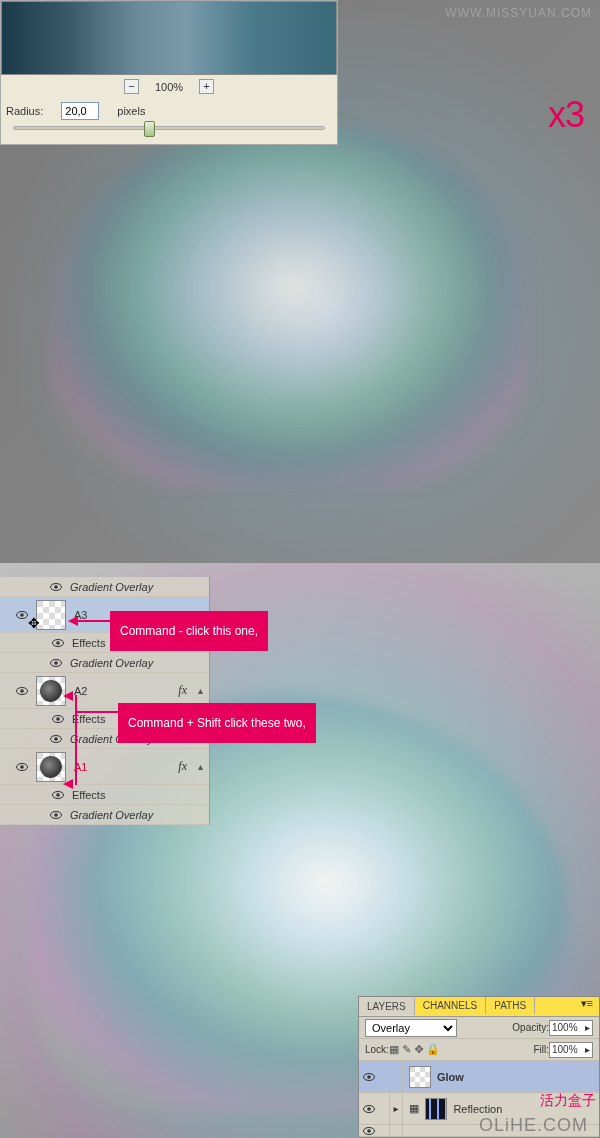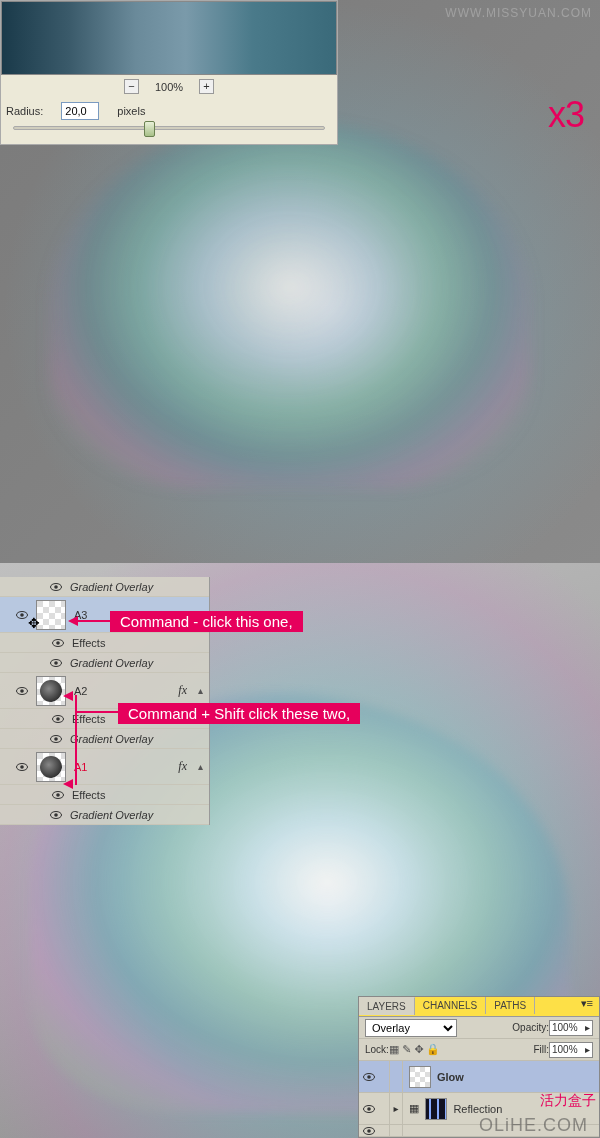--- a/index.html
+++ b/index.html
@@ -40,21 +40,21 @@
   .layer-row.selected { background:#b8c8e0;}
   .thumb { width:30px; height:30px; border:1px solid #888; background:
     repeating-conic-gradient(#fff 0 25%, #ddd 0 50%) 0 0/12px 12px; margin-right:8px; position:relative;}
   .thumb.dark::after { content:""; position:absolute; inset:3px; background: radial-gradient(circle at 40% 40%, #888, #333 70%, transparent 75%); border-radius:50%;}
   .thumb.shadow::after { content:""; position:absolute; inset:4px; background: linear-gradient(135deg,#666,#222); border-radius:4px; transform:skewX(-15deg);}
   .cursor-icon { position:absolute; left:28px; top:18px; font-size:14px; color:#000;}
   .fx-badge { position:absolute; right:22px; top:10px; font-style:italic; font-family:Georgia,serif; font-size:12px;}
   .chev { position:absolute; right:6px; top:12px; font-size:10px; color:#555;}
   
   
-  .callout { position:absolute; background:#e6005c; color:#fff; padding:2px 10px; font-size:15px; font-family: Arial, sans-serif; white-space:nowrap;}
+  .callout { position:absolute; background:#e6005c; color:#fff; padding:13px 10px; font-size:12px; font-family: Arial, sans-serif; white-space:nowrap;}
   .callout.c1 { left:110px; top:48px;}
   .callout.c2 { left:118px; top:140px;}
   .arrow-line { position:absolute; background:#e6005c;}
   .arrow-head { position:absolute; width:0; height:0; border-top:5px solid transparent; border-bottom:5px solid transparent; border-right:10px solid #e6005c;}
 
   
   .layers-panel { position:absolute; right:0; bottom:0; width:242px; background:#d6d3c6; border:1px solid #888; font-size:11px;}
   .panel-tabs { display:flex; height:20px; background:#fde047; border-bottom:1px solid #999; align-items:flex-start;}
   .ptab { padding:3px 8px; font-size:10px; color:#444; border-right:1px solid #aaa; cursor:pointer;}
   .ptab.active { background:#d6d3c6; border-top:1px solid #d6d3c6;}

